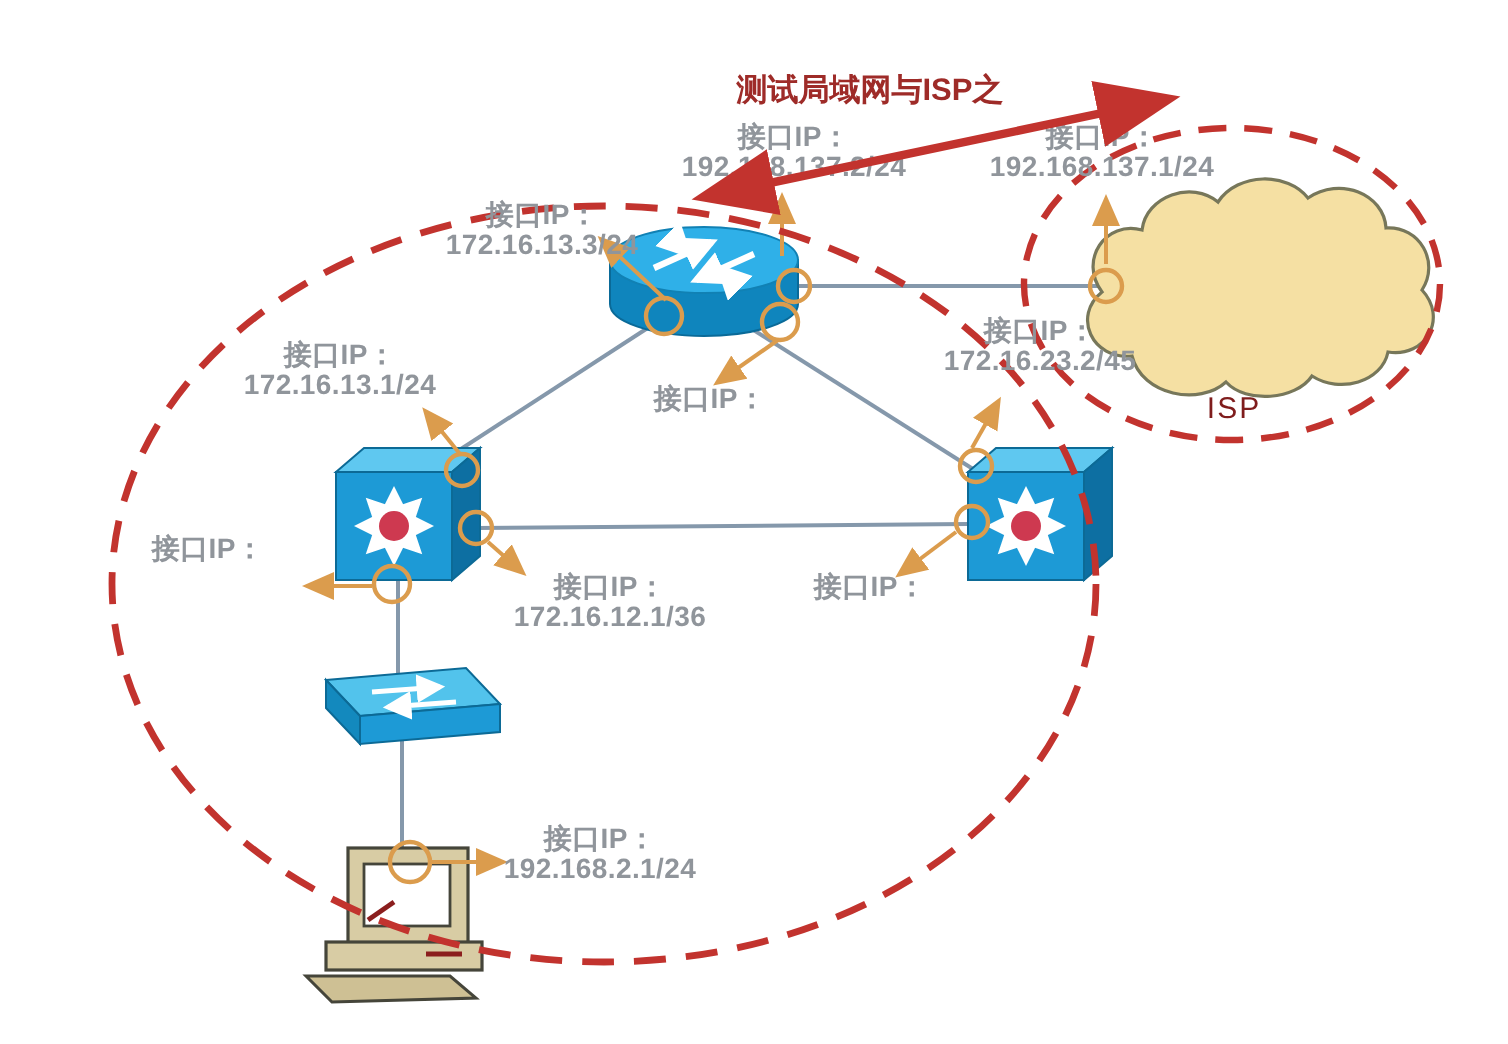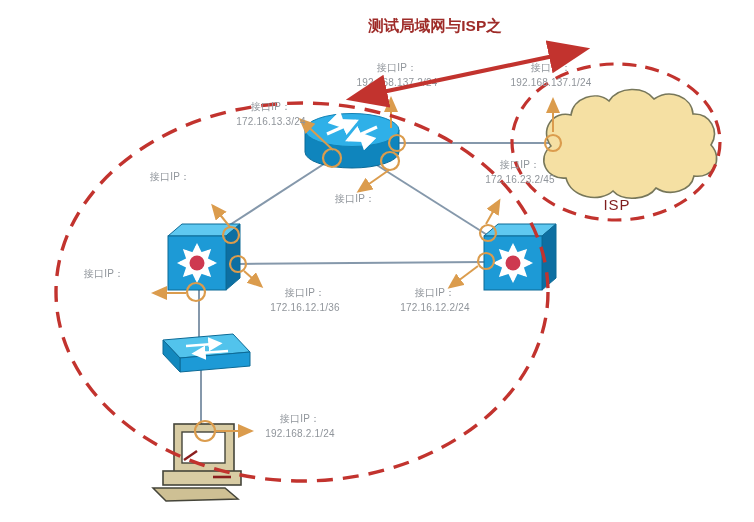--- a/index.html
+++ b/index.html
@@ -1,25 +1,25 @@
 <!DOCTYPE html>
 <html><head>
 <meta charset="utf-8">
 <style>
   html,body{margin:0;padding:0;background:#ffffff;}
   body{font-family:"Liberation Sans","DejaVu Sans",sans-serif;}
   #stage{position:relative;width:754px;height:522px;background:#ffffff;overflow:hidden;}
   #net-svg{position:absolute;left:0;top:0;z-index:1;}
   #arrow-overlay{position:absolute;left:0;top:0;z-index:6;pointer-events:none;}
   .iplabel{position:absolute;width:130px;text-align:center;color:#90959b;
-           font-size:10px;line-height:14.5px;z-index:3;letter-spacing:.2px;}
+           font-size:14px;line-height:14.5px;z-index:3;letter-spacing:.2px;font-weight:bold;}
   .iplabel .ln{display:block;}
   #diagram-title{position:absolute;left:353px;top:16px;width:164px;z-index:4;
            color:#9e2b28;font-weight:bold;font-size:15.5px;line-height:19.5px;text-align:center;}
-  #diagram-title .ln{display:block;}
+  #diagram-title .ln{display:block;margin-top:20px;}
   #isp-label{position:absolute;left:585px;top:196px;width:64px;z-index:3;
            color:#7f1d1d;font-size:15px;text-align:center;letter-spacing:1px;}
 </style>
 </head>
 <body>
 
 <div id="stage">
 
   <svg id="net-svg" width="754" height="522" viewBox="0 0 754 522">
     <defs>
@@ -147,28 +147,28 @@
   </div>
   <div class="iplabel" style="left:290px;top:192px">
     <span class="ln">接口IP：</span>
   </div>
   <div class="iplabel" style="left:455px;top:158px">
     <span class="ln">接口IP：</span>
     <span class="ln">172.16.23.2/45</span>
   </div>
   <div class="iplabel" style="left:105px;top:170px">
     <span class="ln">接口IP：</span>
+    <span class="ln">172.16.13.1/24</span>
   </div>
   <div class="iplabel" style="left:240px;top:286px">
     <span class="ln">接口IP：</span>
     <span class="ln">172.16.12.1/36</span>
   </div>
   <div class="iplabel" style="left:370px;top:286px">
     <span class="ln">接口IP：</span>
-    <span class="ln">172.16.12.2/24</span>
   </div>
   <div class="iplabel" style="left:39px;top:267px">
     <span class="ln">接口IP：</span>
   </div>
   <div class="iplabel" style="left:235px;top:412px">
     <span class="ln">接口IP：</span>
     <span class="ln">192.168.2.1/24</span>
   </div>
 
   <div id="diagram-title">

